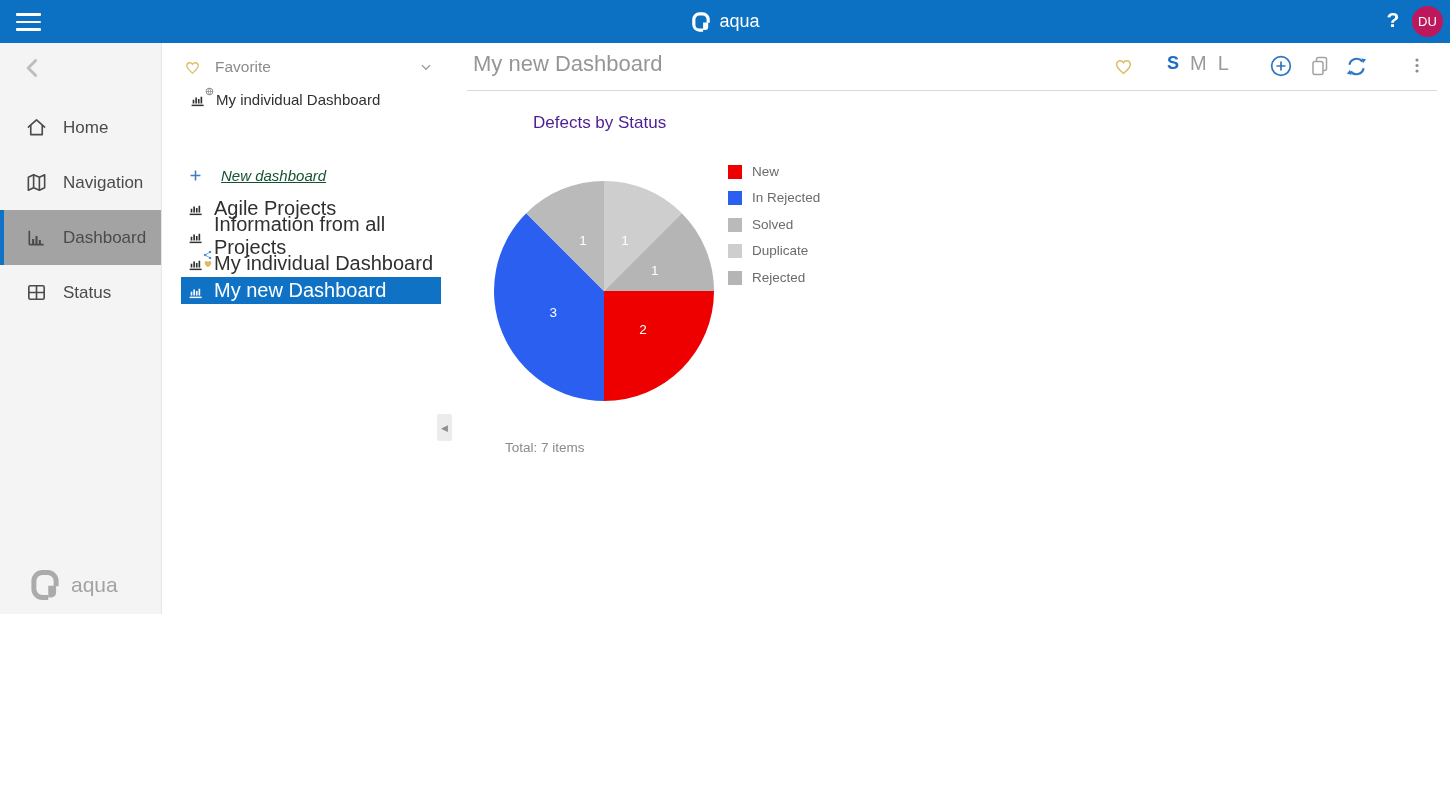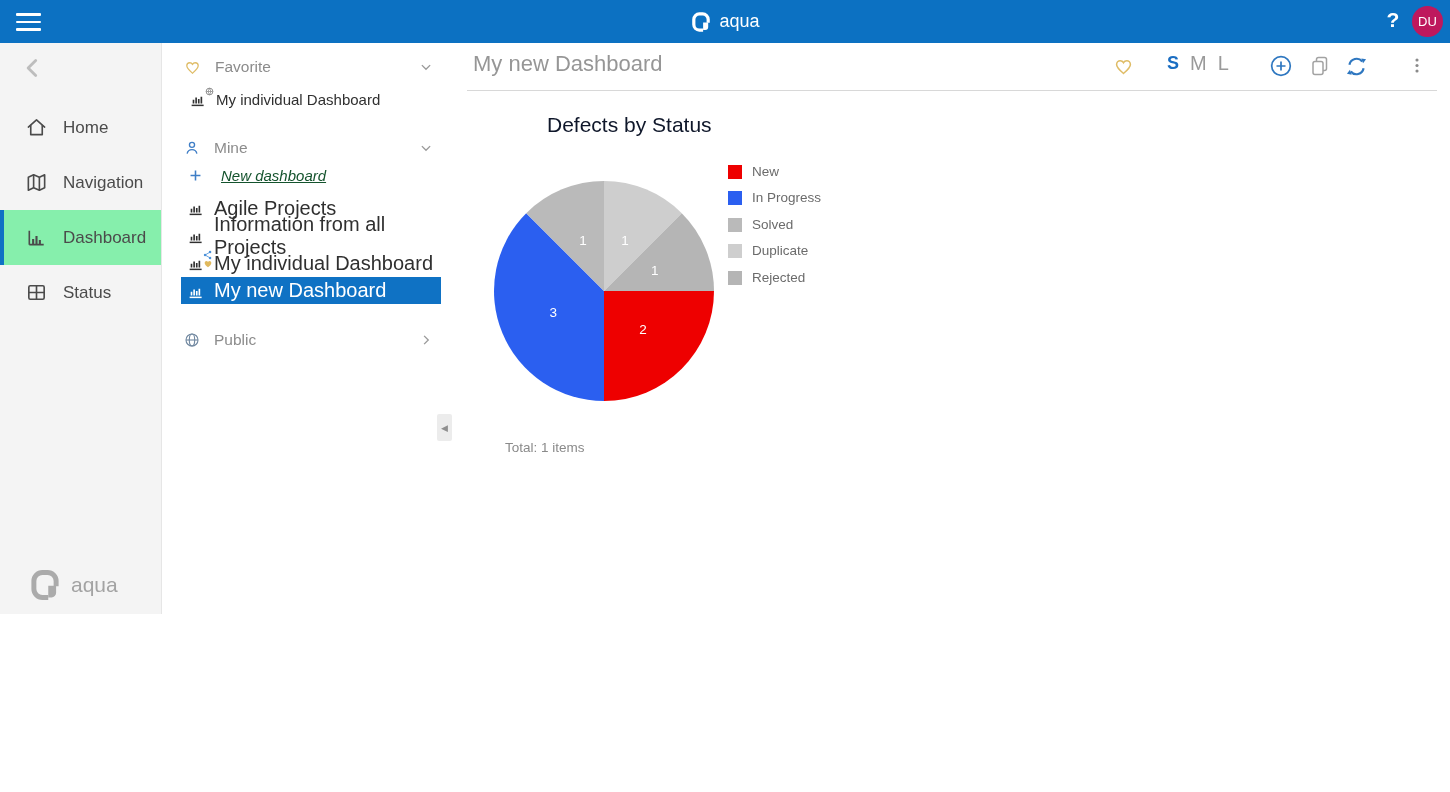--- a/index.html
+++ b/index.html
@@ -11,21 +11,21 @@
   #hamburger{position:absolute;left:16px;top:9px;width:28px;height:26px;display:flex;flex-direction:column;justify-content:center;gap:5px;cursor:pointer}
   #hamburger span{display:block;width:25px;height:2.6px;background:#fff;border-radius:1px}
   #brand-center{position:absolute;left:0;right:0;top:0;height:43px;display:flex;align-items:center;justify-content:center;gap:7px;color:#fff;font-size:18px}
   #help-btn{position:absolute;right:46px;top:8px;color:#fff;font-size:21px;font-weight:bold;width:22px;text-align:center;cursor:pointer}
   #avatar{position:absolute;right:7px;top:6px;width:31px;height:31px;border-radius:50%;background:#be185d;color:#fff;font-size:13px;display:flex;align-items:center;justify-content:center;cursor:pointer}
   
   #sidebar{position:absolute;left:0;top:43px;width:162px;height:571px;background:#f4f4f4;border-right:1px solid #e6e6e6}
   #back-btn{position:absolute;left:20px;top:12px;cursor:pointer}
   #side-nav{position:absolute;left:0;top:57px;width:100%}
   .side-item{height:55px;display:flex;align-items:center;padding-left:21px;gap:15px;color:#4b4b4b;font-size:17px;cursor:pointer;border-left:4px solid transparent}
-  .side-item.selected{background:#86efac;border-left-color:#0f72c4}
+  .side-item.selected{background:#a3a3a3;border-left-color:#0f72c4}
   #side-footer{position:absolute;left:28px;bottom:12px;display:flex;align-items:center;gap:9px;color:#a3a3a3;font-size:21px}
   
   #panel{position:absolute;left:163px;top:43px;width:292px;height:739px;background:#fff}
   .sec-header{position:absolute;left:20px;width:252px;height:22px;display:flex;align-items:center;gap:13px;color:#8c8c8c;font-size:15.5px}
   .sec-header .chev{margin-left:auto;cursor:pointer}
   .p-item{position:absolute;display:flex;align-items:center;gap:9px;color:#303030;font-size:15px;cursor:pointer}
   .iconwrap{position:relative;display:inline-flex}
   .badge{position:absolute;line-height:0}
   #new-link{position:absolute;left:24px;top:121px;height:22px;display:flex;align-items:center;gap:17px;font-size:15px;color:#14532d;cursor:pointer}
   #new-link .txt{font-style:italic;text-decoration:underline}
@@ -34,21 +34,21 @@
   
   #main{position:absolute;left:455px;top:43px;width:995px;height:749px;background:#fff}
   #main-title{position:absolute;left:18px;top:8px;font-size:22px;color:#969696}
   #header-rule{position:absolute;left:12px;top:47px;width:970px;border-bottom:1px solid #d8d8d8}
   .action{position:absolute;top:11px;cursor:pointer}
   #size-group{position:absolute;left:712px;top:9px;display:flex;align-items:center;gap:11px}
   .size-btn{font-size:20px;color:#9a9a9a;cursor:pointer}
   .size-btn.active{color:#1b6ec2;font-weight:bold;font-size:18px}
   #collapse-handle{position:absolute;left:437px;top:414px;width:15px;height:27px;background:#ececec;color:#8f8f8f;font-size:9px;display:flex;align-items:center;justify-content:center;cursor:pointer;border-radius:2px}
   
-  #chart-title{position:absolute;left:92px;top:70px;font-size:21px;color:#0f172a}
+  #chart-title{position:absolute;left:78px;top:70px;font-size:17px;color:#4c1d95}
   #pie{position:absolute;left:38px;top:137px;width:222px;height:222px}
   #legend{position:absolute;left:273px;top:109px}
   .leg-row{display:flex;align-items:flex-end;gap:10px;height:26.5px;font-size:13.5px;color:#6b6b6b;cursor:pointer}
   .leg-sq{width:14px;height:14px;flex:0 0 auto}
   #total-label{position:absolute;left:50px;top:397px;font-size:13.5px;color:#8a8a8a}
 </style>
 </head>
 <body>
 
 <div id="topbar">
@@ -150,34 +150,20 @@
       <span class="badge" style="right:-7px;top:-3px">
         <svg width="9" height="9" viewBox="0 0 24 24">
             <circle cx="12" cy="12" r="9" fill="none" stroke="#8a8a8a" stroke-width="2.5"></circle>
             <path d="M3 12h18M12 3a14 14 0 0 1 0 18M12 3a14 14 0 0 0 0 18" fill="none" stroke="#8a8a8a" stroke-width="2"></path>
           </svg>
       </span>
     </span>
     <span>My individual Dashboard</span>
   </div>
 
-  <div class="sec-header" style="top:94px">
-    <span>
-      <svg width="18" height="18" viewBox="0 0 24 24" fill="none" stroke="#3f7ec6" stroke-width="1.8">
-          <circle cx="12" cy="7.8" r="3.4"></circle>
-          <path d="M5.5 19.5c.7-3.4 3.4-5.3 6.5-5.3s5.8 1.9 6.5 5.3"></path>
-        </svg>
-    </span>
-    <span>Mine</span>
-    <span class="chev">
-      <svg width="18" height="18" viewBox="0 0 24 24">
-          <path d="M6.5 9.5l5.5 5.5 5.5-5.5" fill="none" stroke="#9a9a9a" stroke-width="1.8"></path>
-        </svg>
-    </span>
-  </div>
 
   <div id="new-link">
     <span>
       <svg width="17" height="17" viewBox="0 0 24 24">
           <path d="M12 5v14M5 12h14" stroke="#3f7ec6" stroke-width="2.2" fill="none"></path>
         </svg>
     </span>
     <span class="txt">New dashboard</span>
   </div>
 
@@ -226,35 +212,20 @@
         <span class="iconwrap">
           <svg width="18" height="18" viewBox="0 0 24 24" fill="none" stroke="currentColor">
             <path d="M3.5 20.5h16" stroke-width="2"></path>
             <path d="M6 18v-5M9.5 18v-8M13 18v-6M16.5 18v-9" stroke-width="2.2"></path>
           </svg>
         </span>
         <span>My new Dashboard</span>
       </div>
     </div>
 
-  <div class="sec-header" style="top:286px">
-    <span>
-      <svg width="18" height="18" viewBox="0 0 24 24" fill="none" stroke="#7188a0" stroke-width="1.5">
-          <circle cx="12" cy="12" r="8"></circle>
-          <ellipse cx="12" cy="12" rx="3.6" ry="8"></ellipse>
-          <path d="M4 12h16"></path>
-        </svg>
-    </span>
-    <span>Public</span>
-    <span class="chev">
-      <svg width="18" height="18" viewBox="0 0 24 24">
-          <path d="M9.5 6.5l5.5 5.5-5.5 5.5" fill="none" stroke="#9a9a9a" stroke-width="1.8"></path>
-        </svg>
-    </span>
-  </div>
 </div>
 
 <div id="main">
   <div id="main-title">My new Dashboard</div>
 
   <div class="action" style="left:657px;top:12px">
     <svg width="23" height="23" viewBox="0 0 24 24">
         <path d="M12 19.2C8.2 16 4.8 13.3 4.8 9.9 4.8 7.7 6.5 6 8.6 6c1.4 0 2.7.8 3.4 2 .7-1.2 2-2 3.4-2 2.1 0 3.8 1.7 3.8 3.9 0 3.4-3.4 6.1-7.2 9.3z" fill="none" stroke="#dfbc66" stroke-width="1.6"></path>
       </svg>
   </div>
@@ -309,31 +280,31 @@
         <text x="161.8" y="94.5" fill="#ffffff" font-size="13.5" text-anchor="middle">1</text>
       </svg>
     </div>
   <div id="legend">
       <div class="leg-row">
         <span class="leg-sq" style="background: rgb(238, 0, 0);"></span>
         <span>New</span>
       </div>
       <div class="leg-row">
         <span class="leg-sq" style="background: rgb(43, 95, 240);"></span>
-        <span>In Progress</span>
+        <span>In Rejected</span>
       </div>
       <div class="leg-row">
         <span class="leg-sq" style="background: rgb(186, 186, 186);"></span>
         <span>Solved</span>
       </div>
       <div class="leg-row">
         <span class="leg-sq" style="background: rgb(206, 206, 206);"></span>
         <span>Duplicate</span>
       </div>
       <div class="leg-row">
         <span class="leg-sq" style="background: rgb(181, 181, 181);"></span>
         <span>Rejected</span>
       </div>
     </div>
-  <div id="total-label">Total: 1 items</div>
+  <div id="total-label">Total: 7 items</div>
 </div>
 
 <div id="collapse-handle">◀</div>
 
 </body></html>

